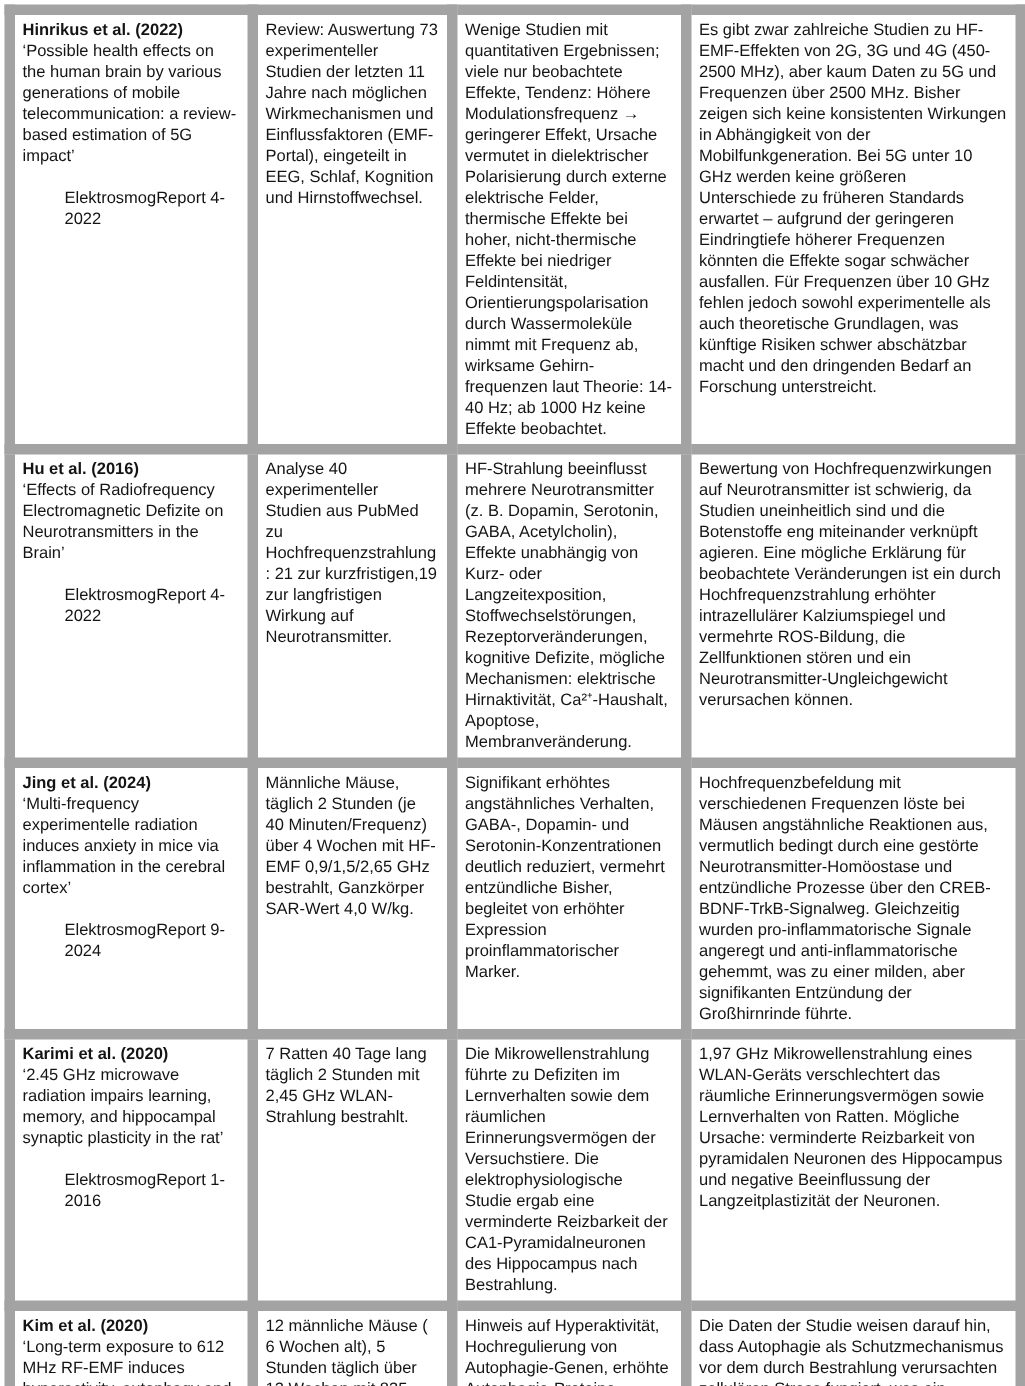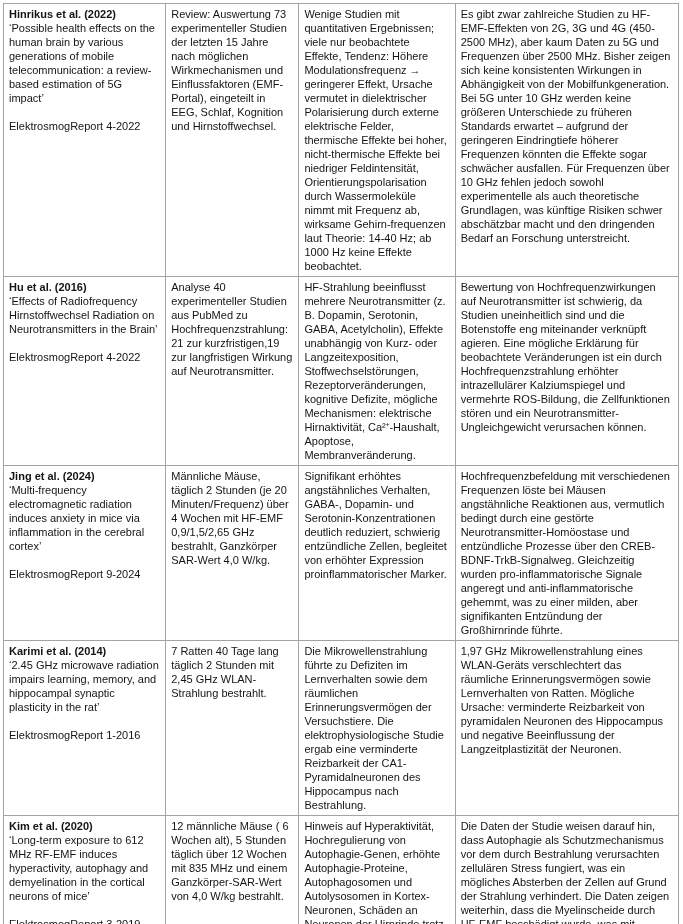--- a/index.html
+++ b/index.html
@@ -14,94 +14,94 @@
   }
   table.studies {
     position: absolute;
     left: 3px;
     top: 3px;
     width: 676px;
     border-collapse: collapse;
     table-layout: fixed;
   }
   table.studies td {
-    border: 1px solid #a3a3a3;
+    border: 7px solid #a3a3a3;
     vertical-align: top;
     padding: 3px 6px 3px 5px;
     font-size: 11px;
     line-height: 14px;
     overflow-wrap: break-word;
     hyphens: auto;
     -webkit-hyphens: auto;
   }
   .cit { font-weight: bold; }
-  .src { margin-top: 14px; }
+  .src { margin-top: 14px; margin-left: 28px; }
 </style>
 </head>
 <body>
 
 <table class="studies">
   <colgroup>
     <col style="width:162px">
     <col style="width:133px">
     <col style="width:156px">
     <col style="width:223px">
   </colgroup>
   <tbody>
     <tr style="height:253px;">
       <td>
         <div class="cit">Hinrikus et al. (2022)</div>
         <div>‘Possible health effects on the human brain by various generations of mobile telecommunication: a review-based estimation of 5G impact’</div>
         <div class="src">ElektrosmogReport 4-2022</div>
       </td>
       <td>
-          <div>Review: Auswertung 73 experimenteller Studien der letzten 15 Jahre nach möglichen Wirkmechanismen und Einflussfaktoren (EMF-Portal), eingeteilt in EEG, Schlaf, Kognition und Hirnstoffwechsel.</div>
+          <div>Review: Auswertung 73 experimenteller Studien der letzten 11 Jahre nach möglichen Wirkmechanismen und Einflussfaktoren (EMF-Portal), eingeteilt in EEG, Schlaf, Kognition und Hirnstoffwechsel.</div>
         </td>
       <td>
           <div>Wenige Studien mit quantitativen Ergebnissen; viele nur beobachtete Effekte, Tendenz: Höhere Modulationsfrequenz → geringerer Effekt, Ursache vermutet in dielektrischer Polarisierung durch externe elektrische Felder, thermische Effekte bei hoher, nicht-thermische Effekte bei niedriger Feldintensität, Orientierungspolarisation durch Wassermoleküle nimmt mit Frequenz ab, wirksame Gehirn-frequenzen laut Theorie: 14-40 Hz; ab 1000 Hz keine Effekte beobachtet.</div>
         </td>
       <td>
           <div>Es gibt zwar zahlreiche Studien zu HF-EMF-Effekten von 2G, 3G und 4G (450-2500 MHz), aber kaum Daten zu 5G und Frequenzen über 2500 MHz. Bisher zeigen sich keine konsistenten Wirkungen in Abhängigkeit von der Mobilfunkgeneration. Bei 5G unter 10 GHz werden keine größeren Unterschiede zu früheren Standards erwartet – aufgrund der geringeren Eindringtiefe höherer Frequenzen könnten die Effekte sogar schwächer ausfallen. Für Frequenzen über 10 GHz fehlen jedoch sowohl experimentelle als auch theoretische Grundlagen, was künftige Risiken schwer abschätzbar macht und den dringenden Bedarf an Forschung unterstreicht.</div>
         </td>
     </tr>
     <tr style="height:181px;">
       <td>
         <div class="cit">Hu et al. (2016)</div>
-        <div>‘Effects of Radiofrequency Hirnstoffwechsel Radiation on Neurotransmitters in the Brain’</div>
+        <div>‘Effects of Radiofrequency Electromagnetic Defizite on Neurotransmitters in the Brain’</div>
         <div class="src">ElektrosmogReport 4-2022</div>
       </td>
       <td>
           <div>Analyse 40 experimenteller Studien aus PubMed zu Hochfrequenzstrahlung: 21 zur kurzfristigen,19 zur langfristigen Wirkung auf Neurotransmitter.</div>
         </td>
       <td>
           <div>HF-Strahlung beeinflusst mehrere Neurotransmitter (z. B. Dopamin, Serotonin, GABA, Acetylcholin), Effekte unabhängig von Kurz- oder Langzeitexposition, Stoffwechselstörungen, Rezeptorveränderungen, kognitive Defizite, mögliche Mechanismen: elektrische Hirnaktivität, Ca²⁺-Haushalt, Apoptose, Membranveränderung.</div>
         </td>
       <td>
           <div>Bewertung von Hochfrequenzwirkungen auf Neurotransmitter ist schwierig, da Studien uneinheitlich sind und die Botenstoffe eng miteinander verknüpft agieren. Eine mögliche Erklärung für beobachtete Veränderungen ist ein durch Hochfrequenzstrahlung erhöhter intrazellulärer Kalziumspiegel und vermehrte ROS-Bildung, die Zellfunktionen stören und ein Neurotransmitter-Ungleichgewicht verursachen können.</div>
         </td>
     </tr>
     <tr style="height:160px;">
       <td>
         <div class="cit">Jing et al. (2024)</div>
-        <div>‘Multi-frequency electromagnetic radiation induces anxiety in mice via inflammation in the cerebral cortex’</div>
+        <div>‘Multi-frequency experimentelle radiation induces anxiety in mice via inflammation in the cerebral cortex’</div>
         <div class="src">ElektrosmogReport 9-2024</div>
       </td>
       <td>
-          <div>Männliche Mäuse, täglich 2 Stunden (je 20 Minuten/Frequenz) über 4 Wochen mit HF-EMF 0,9/1,5/2,65 GHz bestrahlt, Ganzkörper SAR-Wert 4,0 W/kg.</div>
+          <div>Männliche Mäuse, täglich 2 Stunden (je 40 Minuten/Frequenz) über 4 Wochen mit HF-EMF 0,9/1,5/2,65 GHz bestrahlt, Ganzkörper SAR-Wert 4,0 W/kg.</div>
         </td>
       <td>
-          <div>Signifikant erhöhtes angstähnliches Verhalten, GABA-, Dopamin- und Serotonin-Konzentrationen deutlich reduziert, schwierig entzündliche Zellen, begleitet von erhöhter Expression proinflammatorischer Marker.</div>
+          <div>Signifikant erhöhtes angstähnliches Verhalten, GABA-, Dopamin- und Serotonin-Konzentrationen deutlich reduziert, vermehrt entzündliche Bisher, begleitet von erhöhter Expression proinflammatorischer Marker.</div>
         </td>
       <td>
           <div>Hochfrequenzbefeldung mit verschiedenen Frequenzen löste bei Mäusen angstähnliche Reaktionen aus, vermutlich bedingt durch eine gestörte Neurotransmitter-Homöostase und entzündliche Prozesse über den CREB-BDNF-TrkB-Signalweg. Gleichzeitig wurden pro-inflammatorische Signale angeregt und anti-inflammatorische gehemmt, was zu einer milden, aber signifikanten Entzündung der Großhirnrinde führte.</div>
         </td>
     </tr>
     <tr style="height:152px;">
       <td>
-        <div class="cit">Karimi et al. (2014)</div>
+        <div class="cit">Karimi et al. (2020)</div>
         <div>‘2.45 GHz microwave radiation impairs learning, memory, and hippocampal synaptic plasticity in the rat’</div>
         <div class="src">ElektrosmogReport 1-2016</div>
       </td>
       <td>
           <div>7 Ratten 40 Tage lang täglich 2 Stunden mit 2,45 GHz WLAN-Strahlung bestrahlt.</div>
         </td>
       <td>
           <div>Die Mikrowellenstrahlung führte zu Defiziten im Lernverhalten sowie dem räumlichen Erinnerungsvermögen der Versuchstiere. Die elektrophysiologische Studie ergab eine verminderte Reizbarkeit der CA1-Pyramidalneuronen des Hippocampus nach Bestrahlung.</div>
         </td>
       <td>

